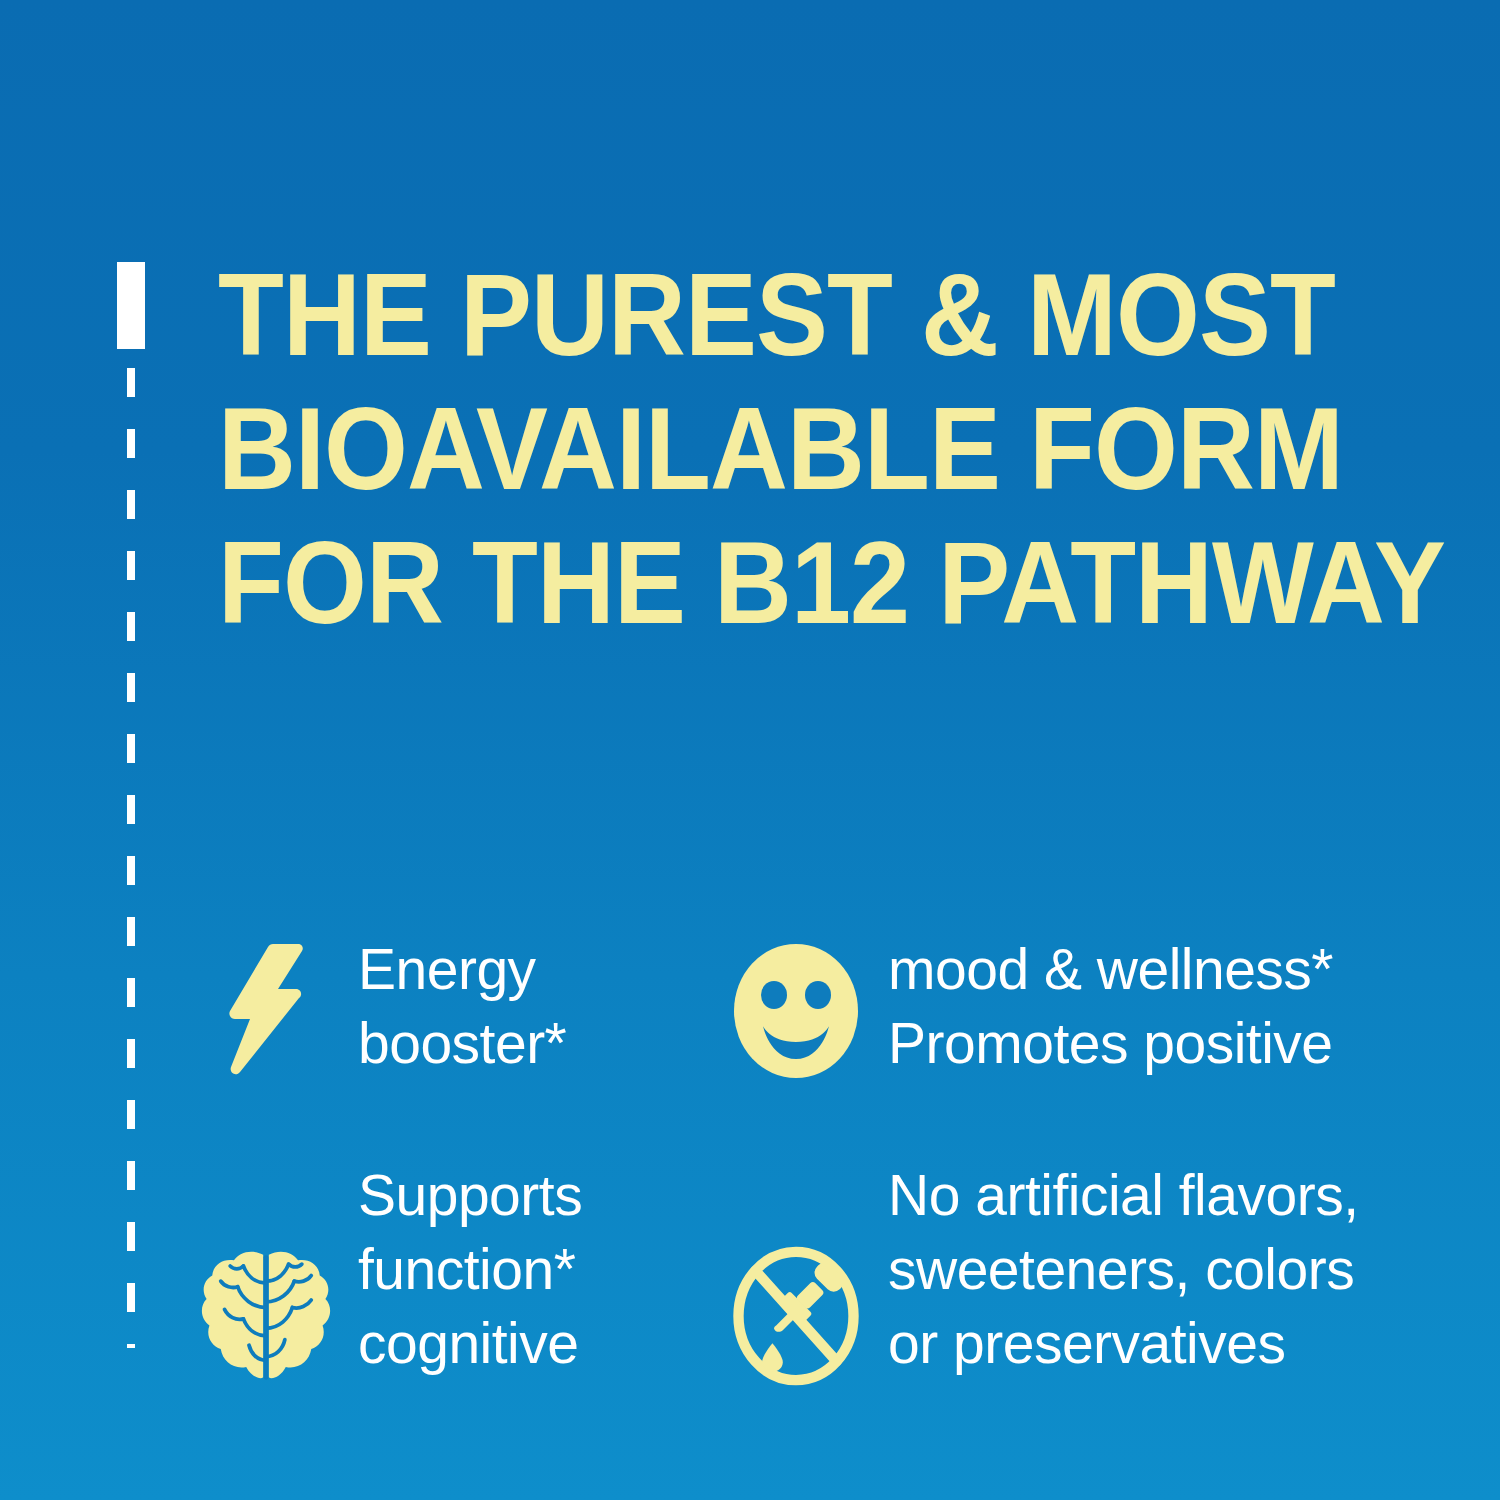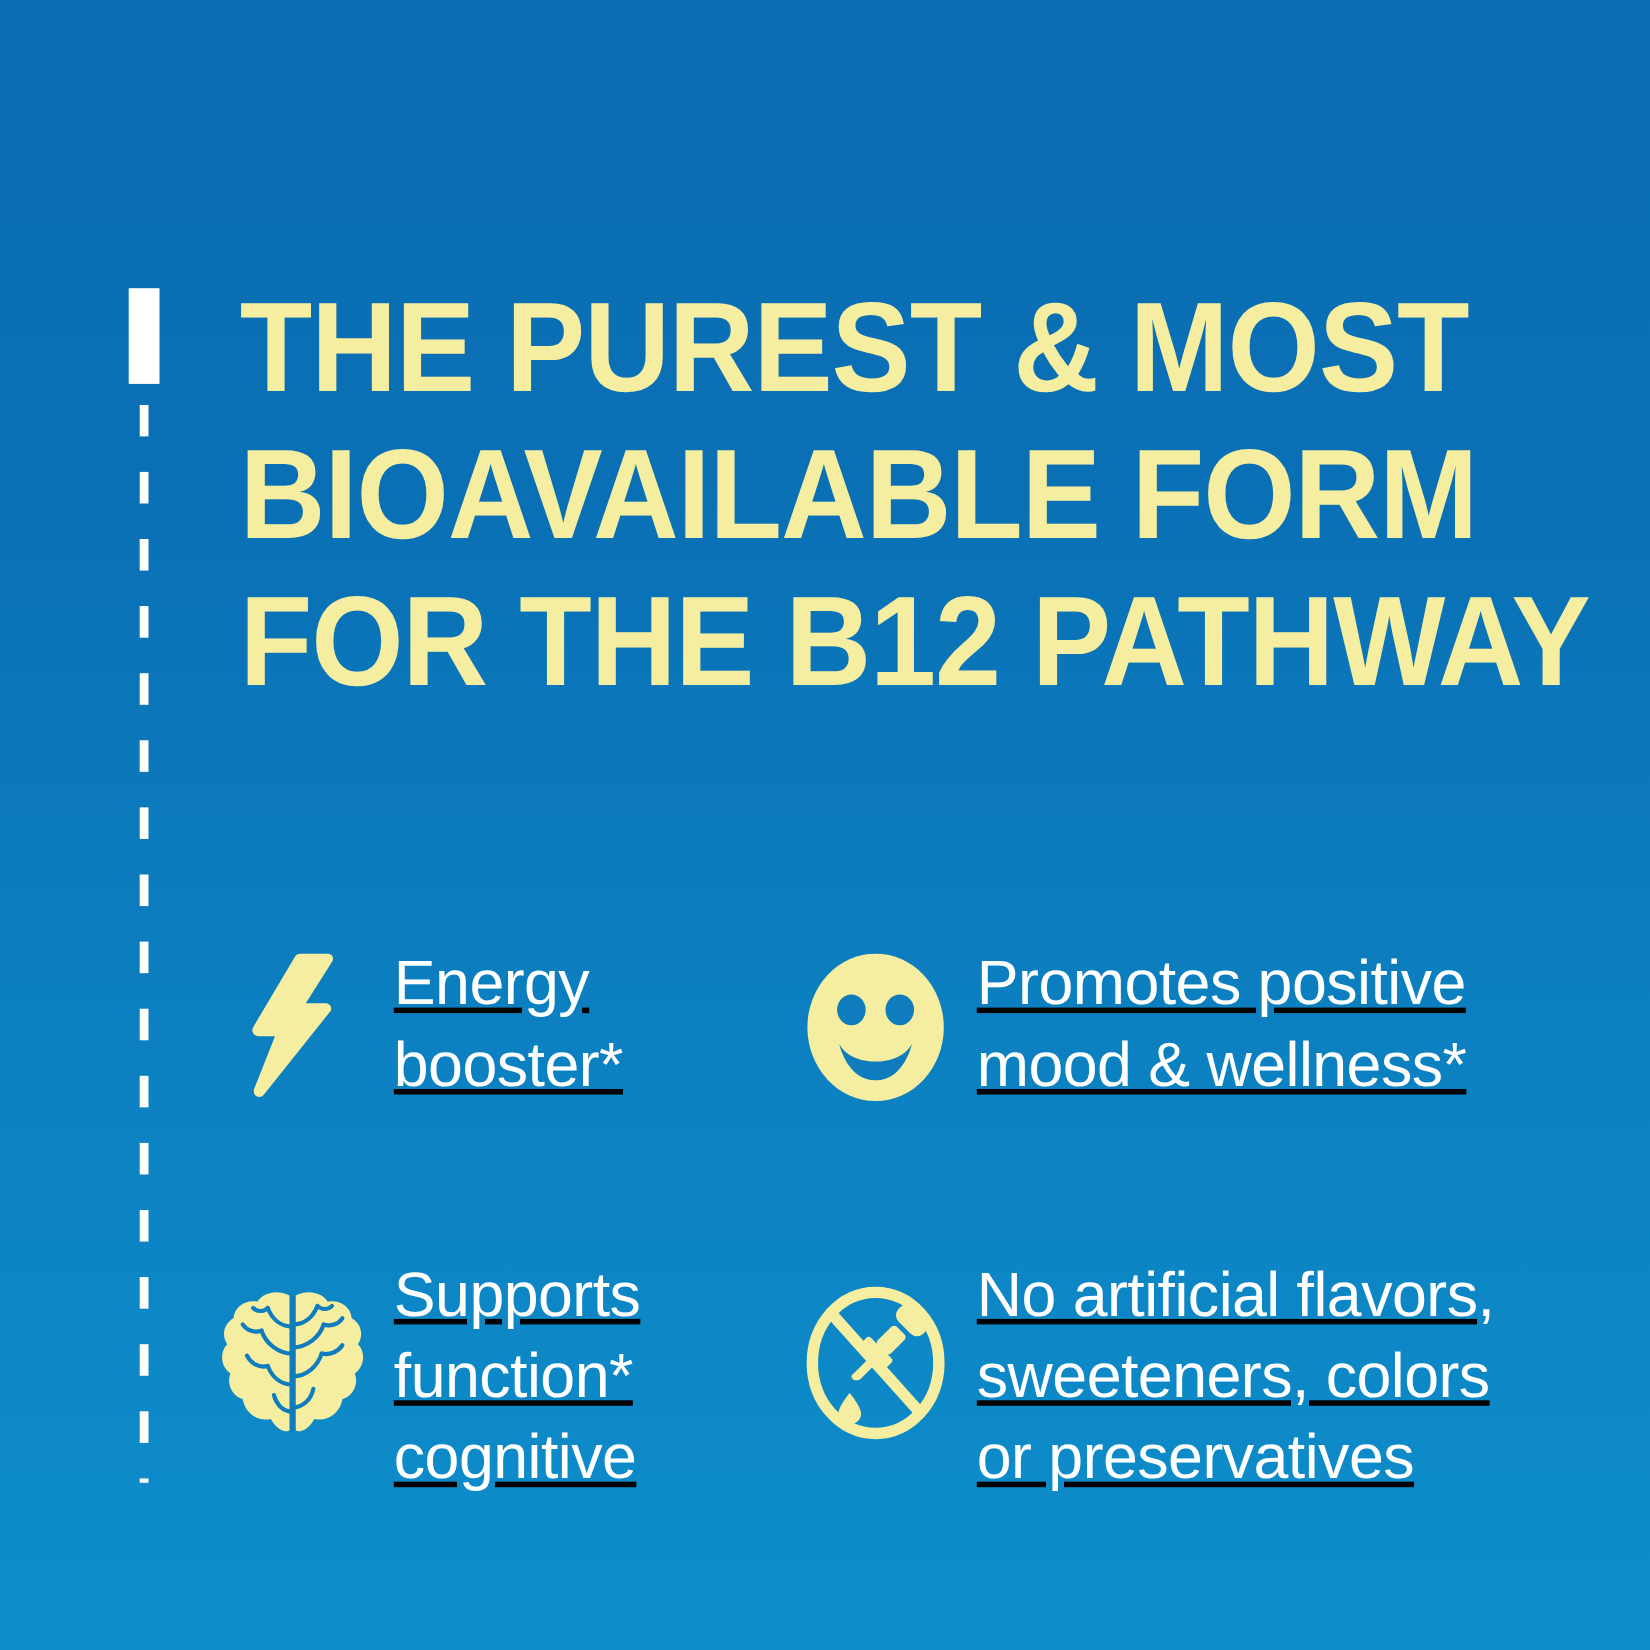--- a/index.html
+++ b/index.html
@@ -77,23 +77,22 @@
     left: 200px;
     top: 780px;
     width: 1270px;
     display: grid;
     grid-template-columns: 530px 740px;
     grid-template-rows: 300px 300px;
   }
 
   .feature {
     display: flex;
-    align-items: center;
+    align-items: flex-end;
     gap: 26px;
-    text-decoration: underline;
   }
 
   .feature-icon {
     flex: 0 0 auto;
     width: 132px;
     height: 145px;
     display: flex;
     align-items: flex-start;
     justify-content: center;
     padding-top: 6px;
@@ -157,22 +156,22 @@
     <div class="feature">
       <div class="feature-icon">
         <svg class="icon-smiley" viewBox="0 0 132 140" xmlns="http://www.w3.org/2000/svg">
           <ellipse cx="66" cy="70" rx="62" ry="67" fill="#f5eda0"></ellipse>
           <ellipse cx="44" cy="54" rx="13" ry="14" fill="#0e7cbd"></ellipse>
           <ellipse cx="88" cy="54" rx="13" ry="14" fill="#0e7cbd"></ellipse>
           <path d="M33 85 C33 85 40 118 66 118 C92 118 99 85 99 85 C99 85 92 101 66 101 C40 101 33 85 33 85 Z" fill="#0e7cbd"></path>
         </svg>
       </div>
       <div class="feature-text">
+        <div>mood &amp; wellness*</div>
         <div>Promotes positive</div>
-        <div>mood &amp; wellness*</div>
       </div>
     </div>
 
     <div class="feature feature-row2">
       <div class="feature-icon">
         <svg class="icon-brain" viewBox="0 0 140 150" xmlns="http://www.w3.org/2000/svg">
 
           <path d="M67 10 C55 4 42 7 36 16 C24 14 14 21 13 32 C4 37 1 48 7 57 C-1 65 1 79 10 85
                    C6 96 12 107 22 110 C24 123 36 132 49 129 C54 139 64 143 67 140 Z" fill="#f5eda0"></path>
 

